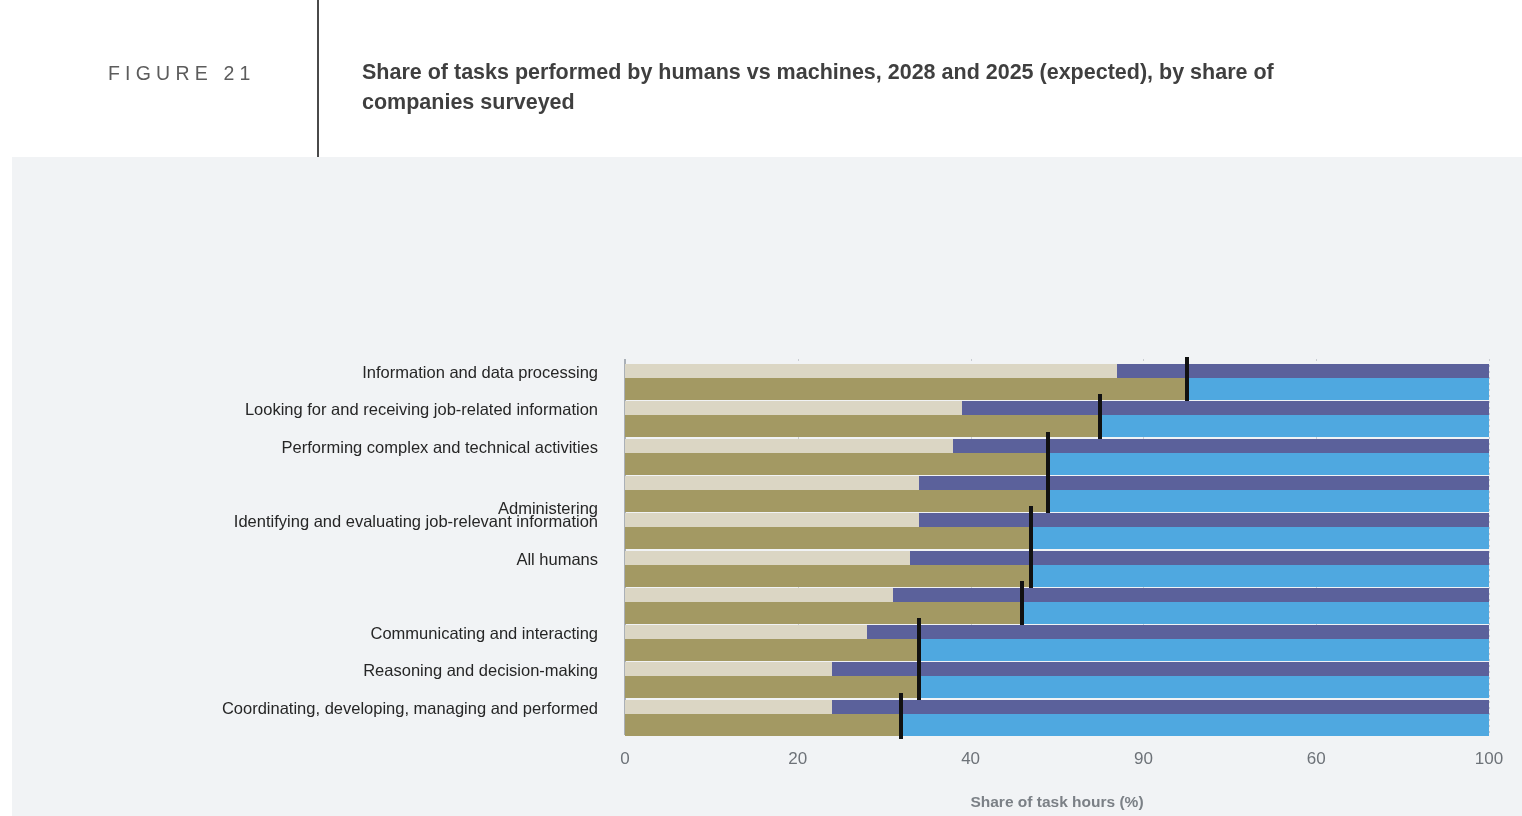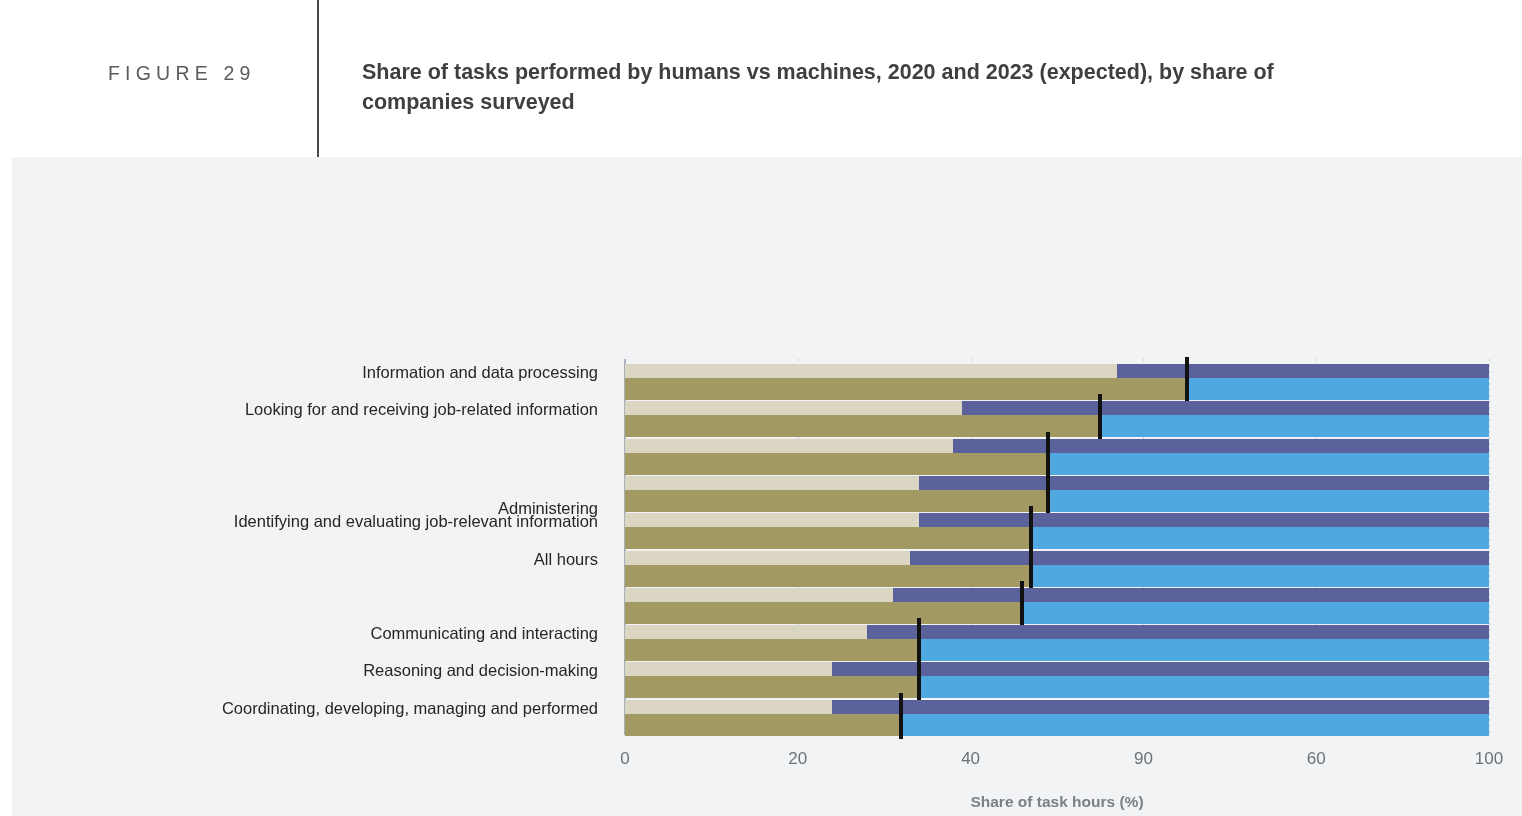--- a/index.html
+++ b/index.html
@@ -70,41 +70,42 @@
     position:absolute;top:636px;left:613px;width:864px;
     text-align:center;font-size:15.5px;font-weight:700;color:#7b8086;
   }
 </style>
 </head>
 <body>
 
 <div class="page">
 
   <div class="header">
-    <div class="fig-label">FIGURE 29</div>
+    <div class="fig-label">FIGURE 21</div>
     <div class="hdr-divider"></div>
-    <div class="title">Share of tasks performed by humans vs machines, 2020 and 2023 (expected), by share of companies surveyed</div>
+    <div class="title">Share of tasks performed by humans vs machines, 2028 and 2025 (expected), by share of companies surveyed</div>
   </div>
 
   <div class="panel">
 
     <div class="yaxis-line"></div>
     <div id="gridlines">
         <div class="gridline" style="left: 785.8px;"></div>
         <div class="gridline" style="left: 958.6px;"></div>
         <div class="gridline" style="left: 1131.4px;"></div>
         <div class="gridline" style="left: 1304.2px;"></div>
         <div class="gridline" style="left: 1477px;"></div>
       </div>
     <div class="ylabels" id="ylabels">
         <div class="lbl" style="top: 3px;">Information and data processing</div>
         <div class="lbl" style="top: 40.3px;">Looking for and receiving job-related information</div>
+        <div class="lbl" style="top: 77.6px;">Performing complex and technical activities</div>
         <div class="lbl" style="top: 114.9px; margin-top: 24px;">Administering</div>
         <div class="lbl" style="top: 152.2px;">Identifying and evaluating job-relevant information</div>
-        <div class="lbl" style="top: 189.5px;">All hours</div>
+        <div class="lbl" style="top: 189.5px;">All humans</div>
         <div class="lbl" style="top: 264.1px;">Communicating and interacting</div>
         <div class="lbl" style="top: 301.4px;">Reasoning and decision-making</div>
         <div class="lbl" style="top: 338.7px;">Coordinating, developing, managing and performed</div>
       </div>
     <div class="plot" id="plot">
         <div class="group" style="top: 0px; height: 37.3px;">
           <div class="bar" style="top: 4px; width: 864px;">
             <div class="seg" style="left: 0px; width: 492.48px; background: rgb(219, 214, 196);"></div>
             <div class="seg" style="left: 492.48px; width: 371.52px; background: rgb(91, 97, 155);"></div>
           </div>

